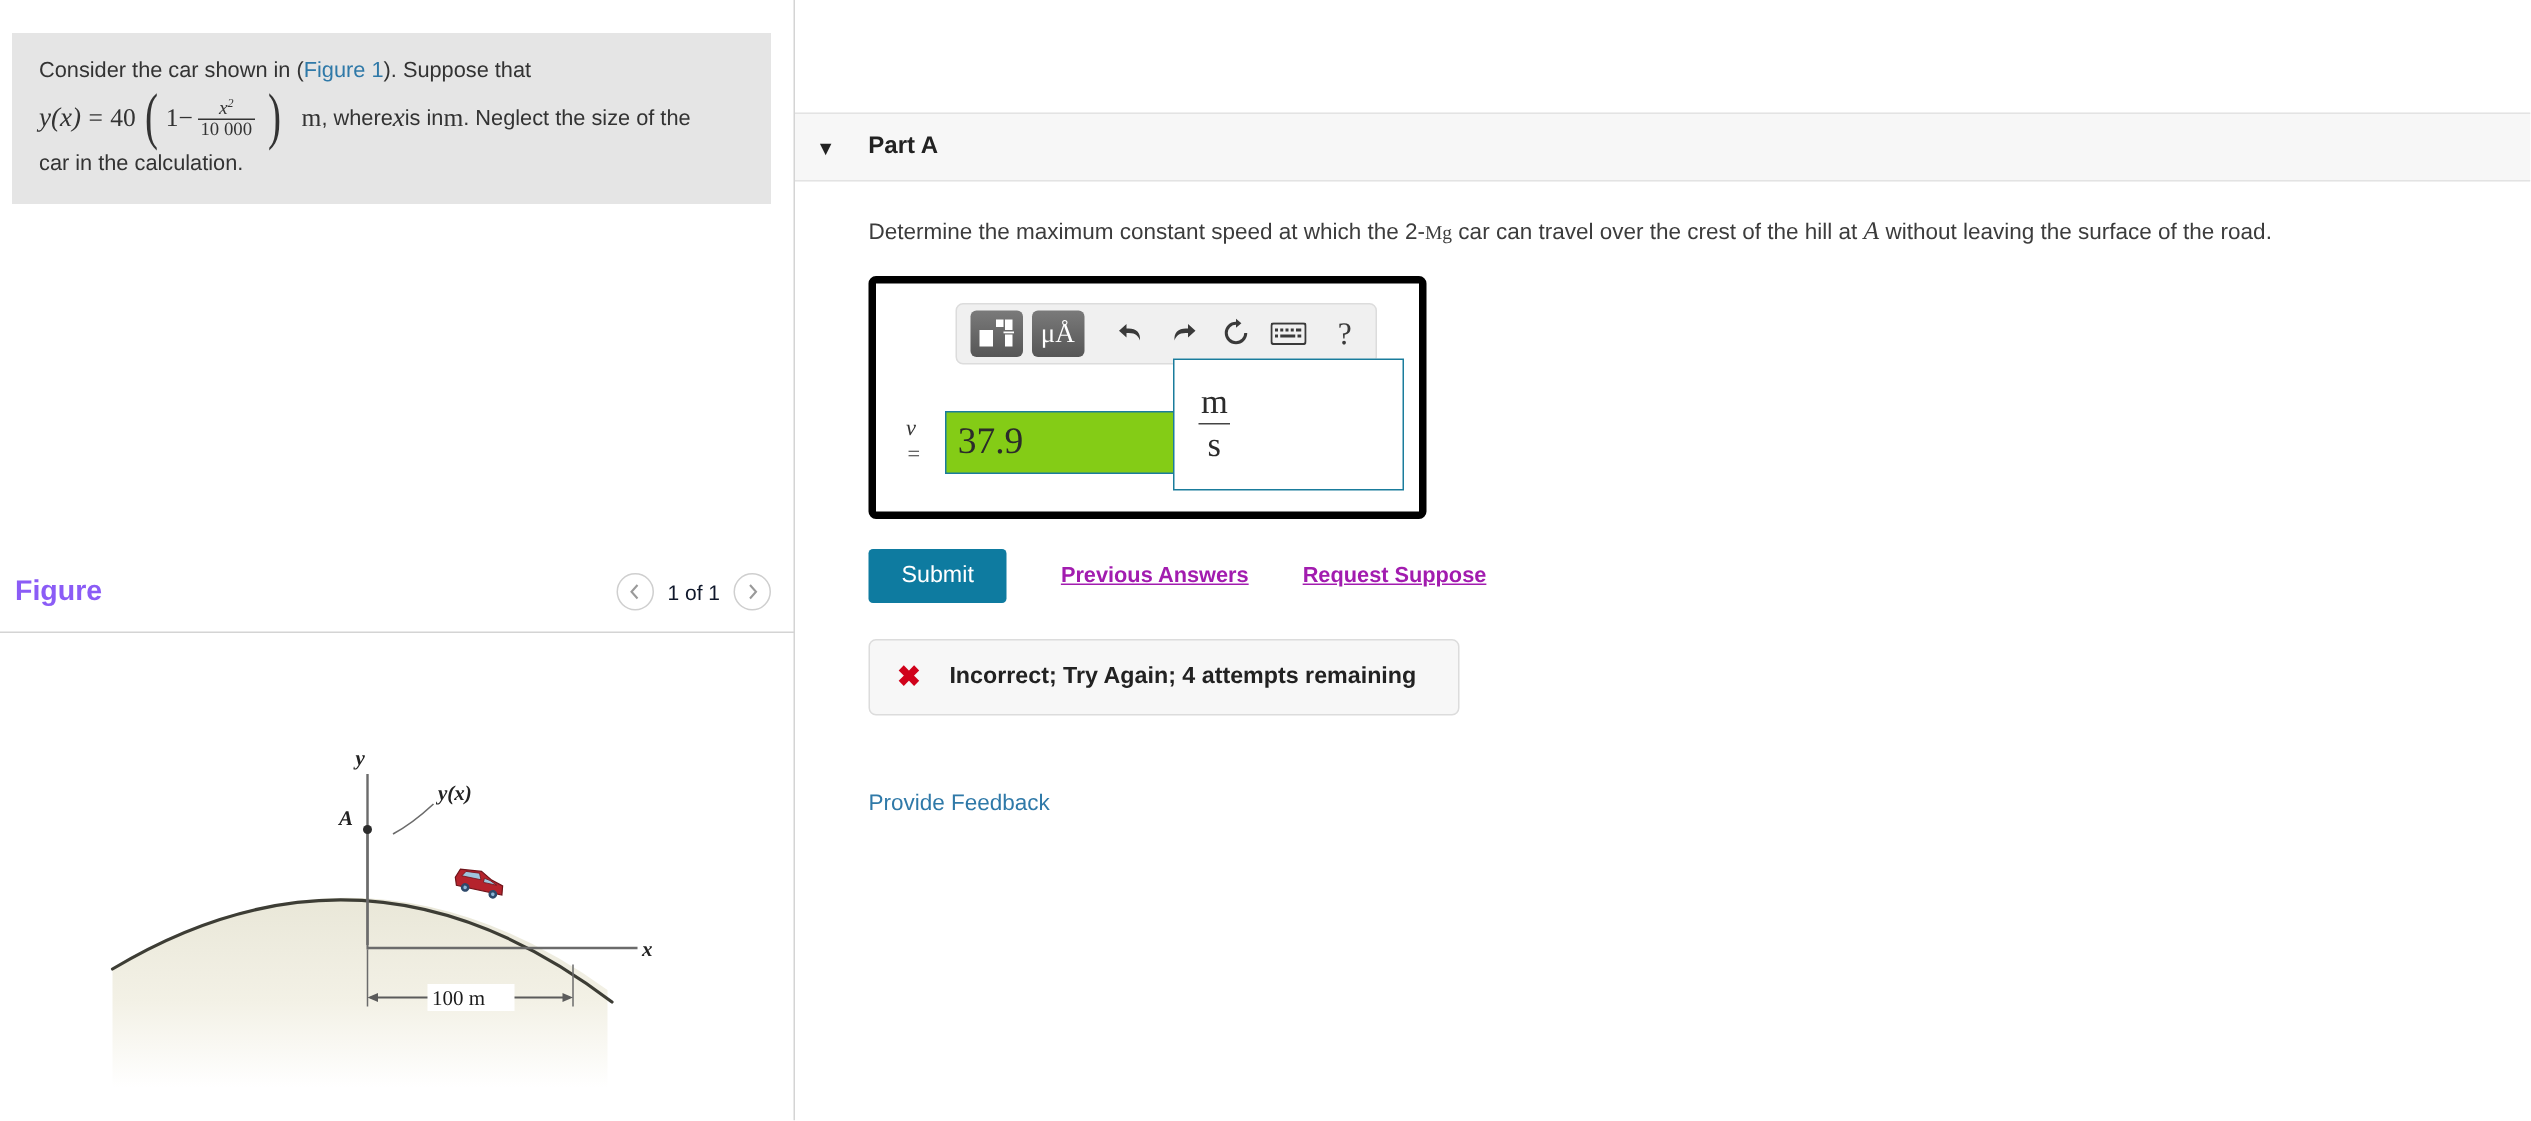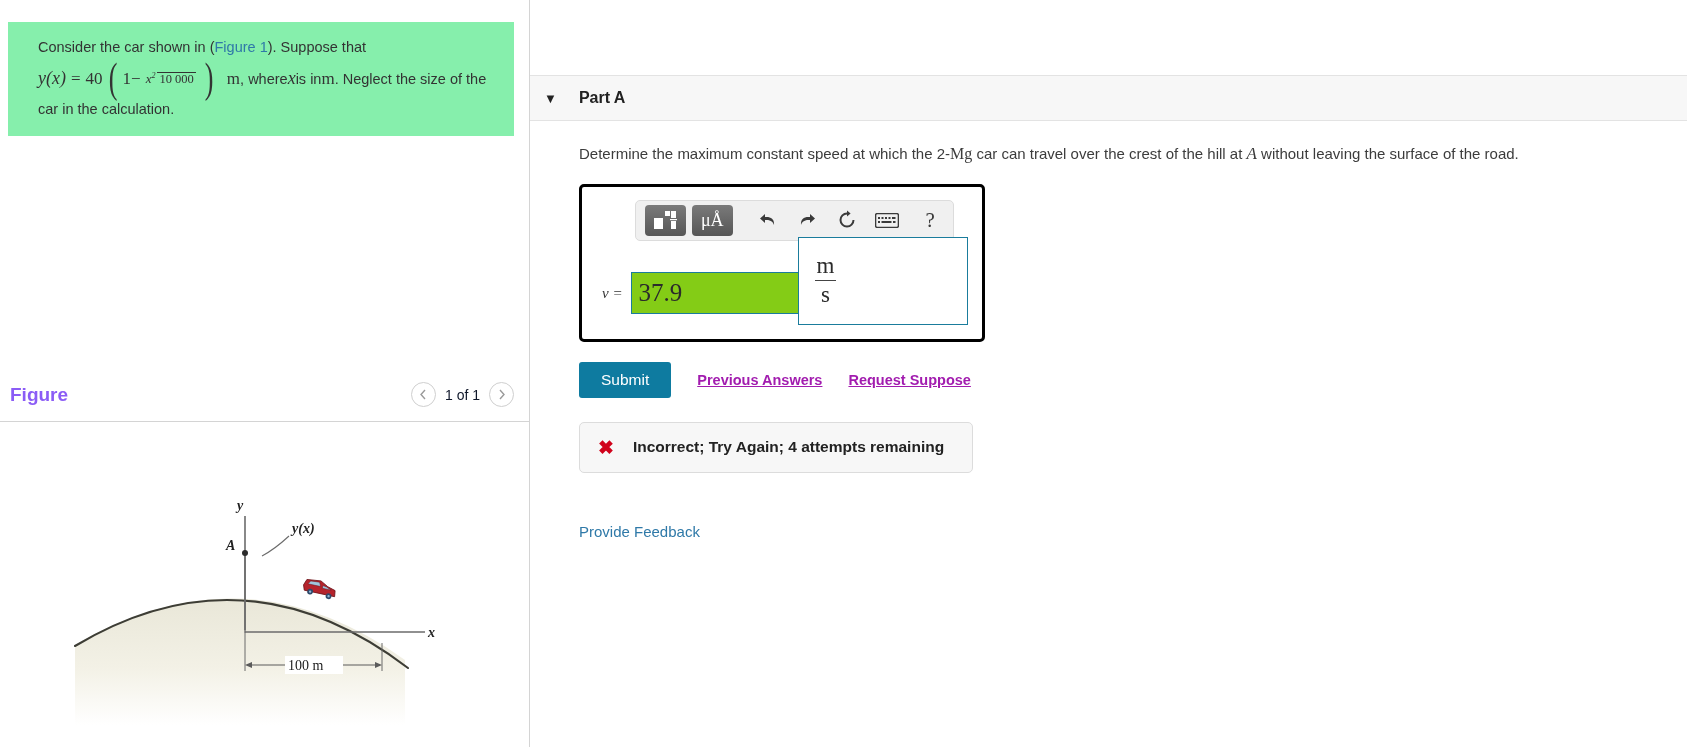--- a/index.html
+++ b/index.html
@@ -18,22 +18,22 @@
     width: 530px;
     min-width: 530px;
     height: 747px;
     border-right: 1px solid #d4d4d4;
     position: relative;
     background: #ffffff;
   }
 
   .problem-box {
     margin: 22px 15px 0 8px;
-    background: #86efac;
-    padding: 14px 16px 14px 30px;
+    background: #e5e5e5;
+    padding: 14px 16px 14px 18px;
     line-height: 1.55;
     font-size: 14.5px;
     color: #333;
   }
   .problem-line { margin: 0 0 2px 0; }
   .link-blue { color: #2f79a8; }
 
   
   .mathi { font-family: "Liberation Serif", serif; font-style: italic; font-size: 18px; }
   .mathr { font-family: "Liberation Serif", serif; font-style: normal; font-size: 17px; }
@@ -42,21 +42,21 @@
     margin: 6px 0 4px 0;
   }
   .paren {
     font-family: "Liberation Serif", serif;
     font-size: 42px; font-weight: 300;
     line-height: 0.7; margin: 0 3px;
     transform: scaleX(0.62);
     display: inline-block;
   }
   .frac {
-    display: inline-flex; flex-direction: row; align-items: center;
+    display: inline-flex; flex-direction: column; align-items: center;
     vertical-align: middle; margin: 0 3px; line-height: 1.05;
   }
   .frac .num { font-family: "Liberation Serif", serif; font-style: italic; font-size: 13px; padding: 0 2px; }
   .frac .den { font-family: "Liberation Serif", serif; font-size: 12.5px; padding: 0 2px; border-top: 1px solid #333; }
   .sup { font-size: 0.62em; vertical-align: super; }
 
   
   .figure-header {
     position: absolute;
     top: 382px; left: 0; width: 530px;
@@ -98,30 +98,30 @@
     color: #222; font-size: 13px; margin-right: 22px; line-height: 1;
   }
   .part-title { font-size: 16px; font-weight: bold; color: #222; }
 
   .part-body { padding: 20px 0 0 49px; }
 
   .question-text {
     font-size: 15px; color: #3c3c3c; line-height: 1.5;
     margin-bottom: 17px;
   }
-  .q-serif { font-family: "Liberation Serif", serif; font-size: 16px; }
+  .q-serif { font-family: "Liberation Serif", serif; font-size: 13px; }
   .q-serif-i { font-family: "Liberation Serif", serif; font-style: italic; font-size: 17px; }
   .instruction {
     font-size: 15px; font-weight: bold; color: #222; margin-bottom: 18px;
   }
 
   
   .answer-shell {
-    width: 406px;
-    border: 3px solid #000000;
+    width: 372px;
+    border: 5px solid #000000;
     border-radius: 5px;
     background: #ffffff;
     padding: 10px 10px 14px 10px;
     position: relative;
     margin-bottom: 20px;
   }
   .toolbar {
     background: #f0f0f0;
     border: 1px solid #dcdcdc;
     border-radius: 5px;
@@ -182,21 +182,21 @@
   .unit-num {
     font-family: "Liberation Serif", serif; font-size: 23px; color: #2b2b2b;
     padding: 0 6px 1px 6px;
   }
   .unit-den {
     font-family: "Liberation Serif", serif; font-size: 23px; color: #2b2b2b;
     padding: 1px 6px 0 6px; border-top: 1px solid #444;
   }
 
   
-  .btn-row { display: flex; align-items: center; gap: 26px; margin-bottom: 24px; }
+  .btn-row { display: flex; align-items: center; gap: 36px; margin-bottom: 24px; }
   .submit-btn {
     background: #0e7ba0; color: #fff;
     border: none; border-radius: 3px;
     font-size: 15.5px; font-family: "Liberation Sans", sans-serif;
     padding: 9px 22px;
     cursor: pointer;
   }
   .link-btn {
     color: #a21caf; font-size: 14.5px; font-weight: bold;
     text-decoration: underline; cursor: pointer;

